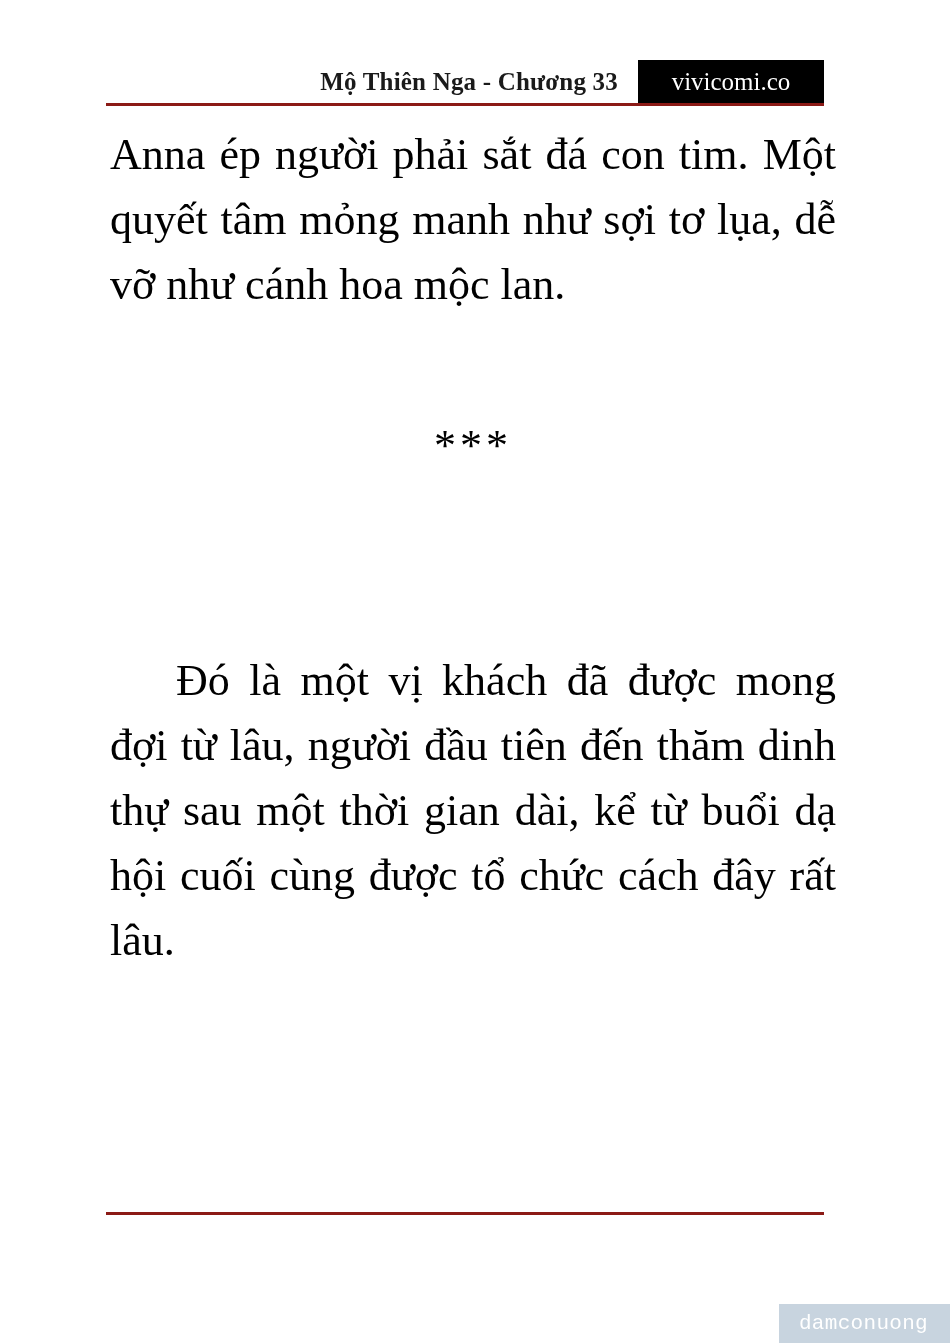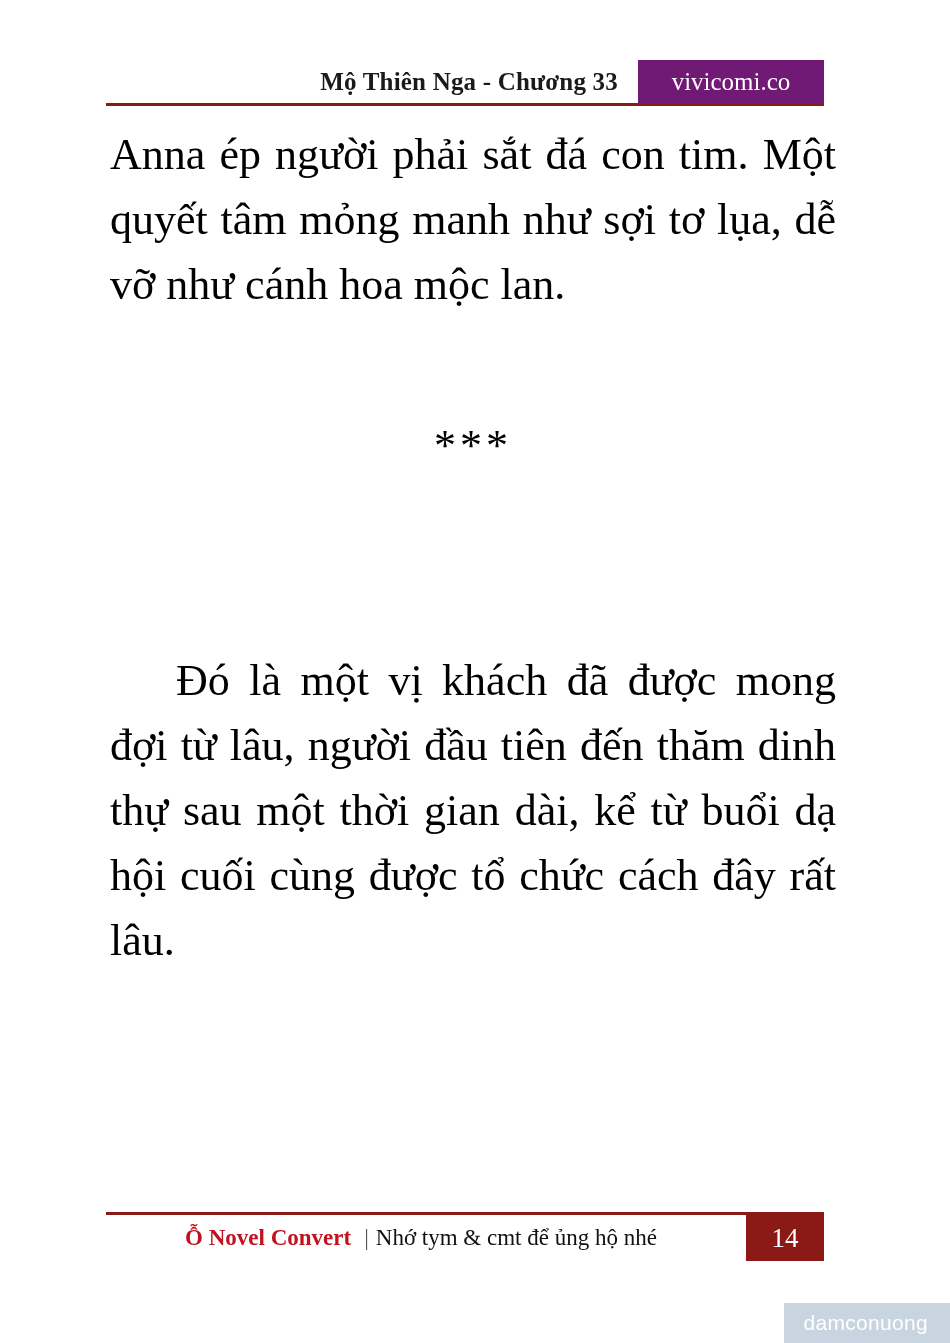--- a/index.html
+++ b/index.html
@@ -46,21 +46,21 @@
     justify-content: flex-end;
     padding-right: 20px;
     font-family: "Liberation Serif", serif;
     font-weight: bold;
     font-size: 25px;
     color: #1a1a1a;
     letter-spacing: 0.2px;
     white-space: nowrap;
   }
   .header-badge {
-    background: #701a75;
+    background: #000000;
     color: #ffffff;
     display: flex;
     align-items: center;
     justify-content: center;
     padding: 0 18px;
     font-family: "Liberation Serif", serif;
     font-size: 25px;
     white-space: nowrap;
     min-width: 150px;
   }
@@ -157,21 +157,21 @@
     height: 56px;
   }
   .logo svg { display: block; }
 
   .wm-right {
     position: absolute;
     right: 0;
     bottom: 0;
     background: #c8d4df;
     color: #ffffff;
-    font-family: Liberation Sans, sans-serif;
+    font-family: Liberation Mono, monospace;
     font-size: 21px;
     padding: 8px 22px 8px 20px;
     letter-spacing: 0.3px;
   }
 </style>
 </head>
 <body>
 
 <div class="page">
 
@@ -184,25 +184,17 @@
   <div class="content">
     <p class="para no-indent">Anna ép người phải sắt đá con tim. Một quyết tâm mỏng manh như sợi tơ lụa, dễ vỡ như cánh hoa mộc lan.</p>
     <div class="gap-lg"></div>
     <p class="divider">***</p>
     <div class="gap-md"></div>
     <div class="gap-sm"></div>
     <p class="para">Đó là một vị khách đã được mong đợi từ lâu, người đầu tiên đến thăm dinh thự sau một thời gian dài, kể từ buổi dạ hội cuối cùng được tổ chức cách đây rất lâu.</p>
   </div>
 
   <div class="footer-rule"></div>
-  <div class="footer">
-    <div class="footer-text">
-      <span class="footer-brand">Ỗ Novel Convert</span>
-      <span class="footer-sep">|</span>
-      <span>Nhớ tym &amp; cmt để ủng hộ nhé</span>
-    </div>
-    <div class="footer-page">14</div>
-  </div>
 
 
   <div class="wm-right">damconuong</div>
 
 </div>
 
 </body></html>

